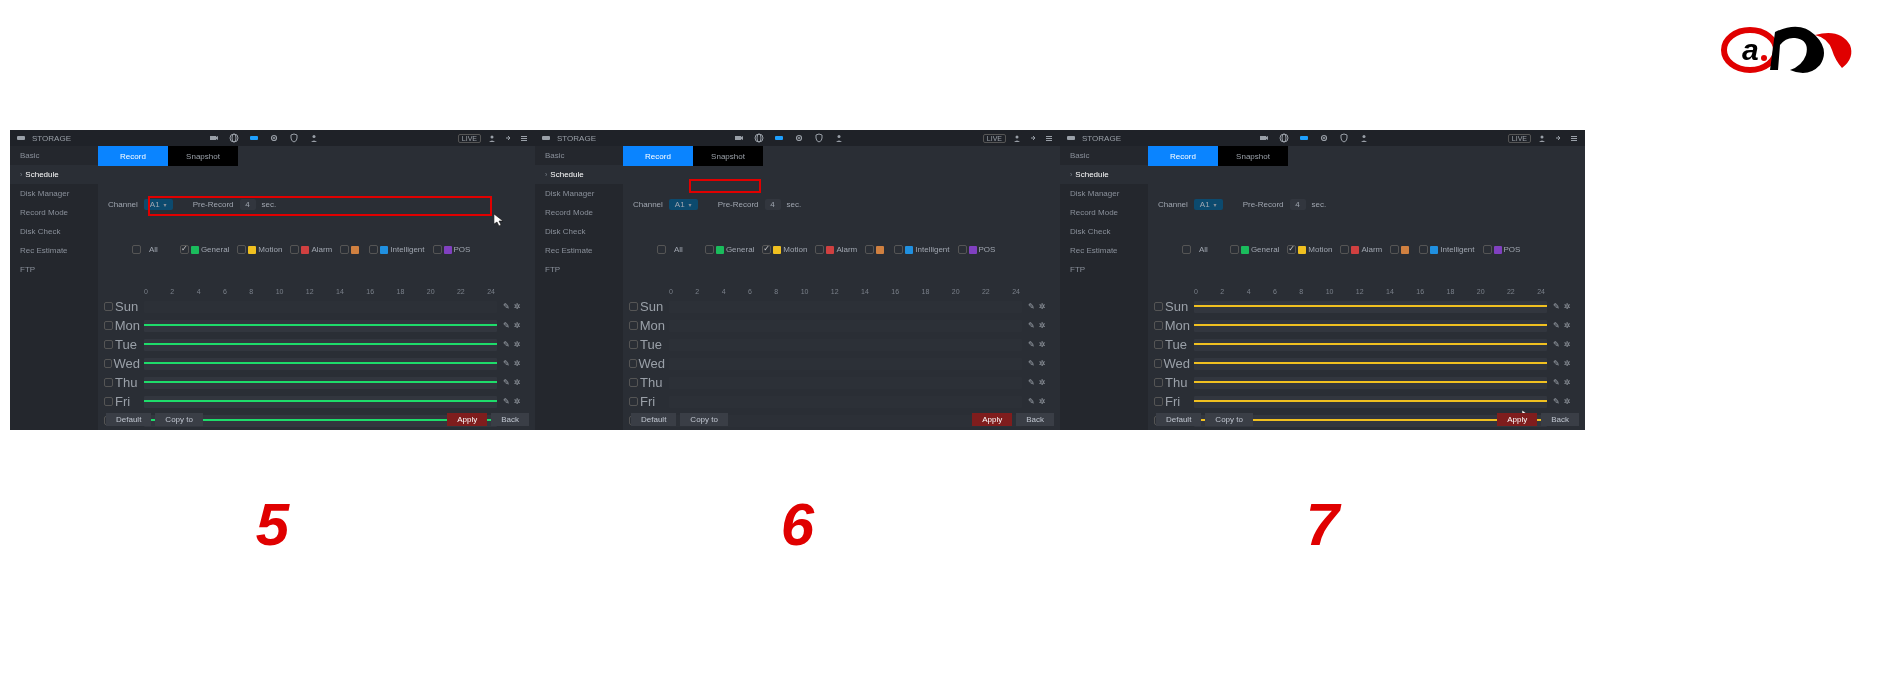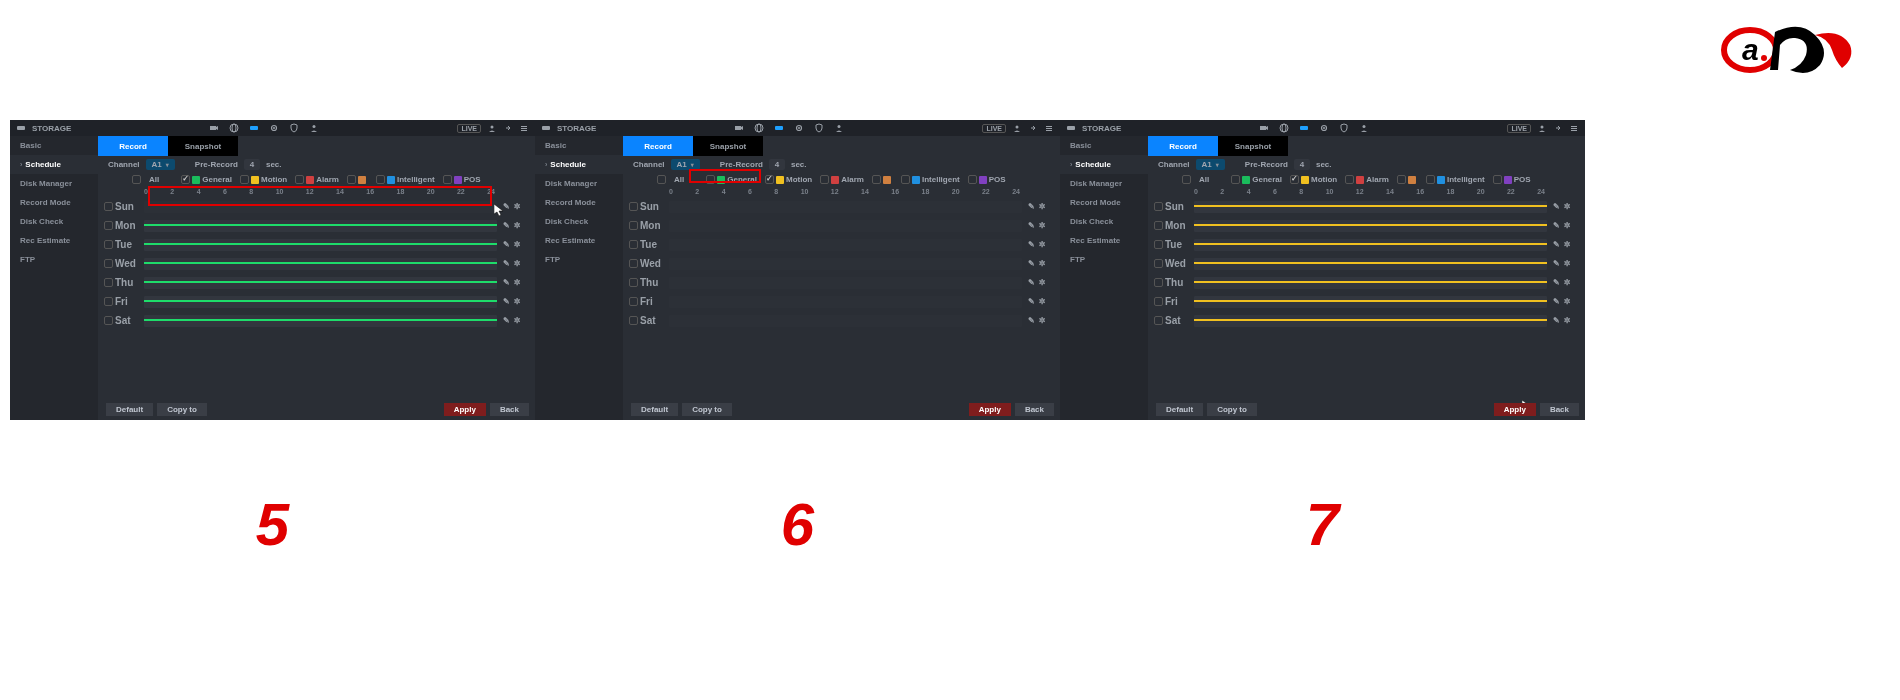--- a/index.html
+++ b/index.html
@@ -13,25 +13,24 @@
   }
   .logo {
     position: absolute;
     top: 20px;
     right: 40px;
     width: 140px;
     height: 55px;
   }
   .panels {
     position: absolute;
-    top: 120px;
+    top: 130px;
     left: 10px;
     display: flex;
     gap: 0;
-    font-weight: bold;
   }
   .panel {
     width: 525px;
     height: 300px;
     background: #2a2e35;
     color: #a0a6b0;
     position: relative;
     overflow: hidden;
   }
   .titlebar {
@@ -69,21 +68,21 @@
     padding: 5px 10px;
     color: #8a909a;
     cursor: pointer;
   }
   .side-item.active {
     color: #fff;
     background: #2a2e35;
   }
   .side-item.indent { padding-left: 10px; display: flex; align-items: center; gap: 3px;}
   .chev { font-size: 7px; color: #7a808a; }
-  .main { flex: 1; display: flex; flex-direction: column; }
+  .main { flex: 1; display: flex; flex-direction: column; justify-content: space-between; }
   .tabs { display: flex; height: 20px; }
   .tab {
     width: 70px;
     display: flex;
     align-items: center;
     justify-content: center;
     font-size: 8px;
     background: #000000;
     color: #9aa0a8;
     cursor: pointer;
@@ -161,21 +160,21 @@
     display: flex;
     align-items: center;
     height: 19px;
     gap: 4px;
   }
   .day-label {
     width: 36px;
     display: flex;
     align-items: center;
     gap: 2px;
-    font-size: 10px;
+    font-size: 13px;
     color: #9aa0a8;
   }
   .track {
     flex: 1;
     height: 12px;
     background: #32363e;
     position: relative;
     border-radius: 1px;
     margin-right: 2px;
   }

